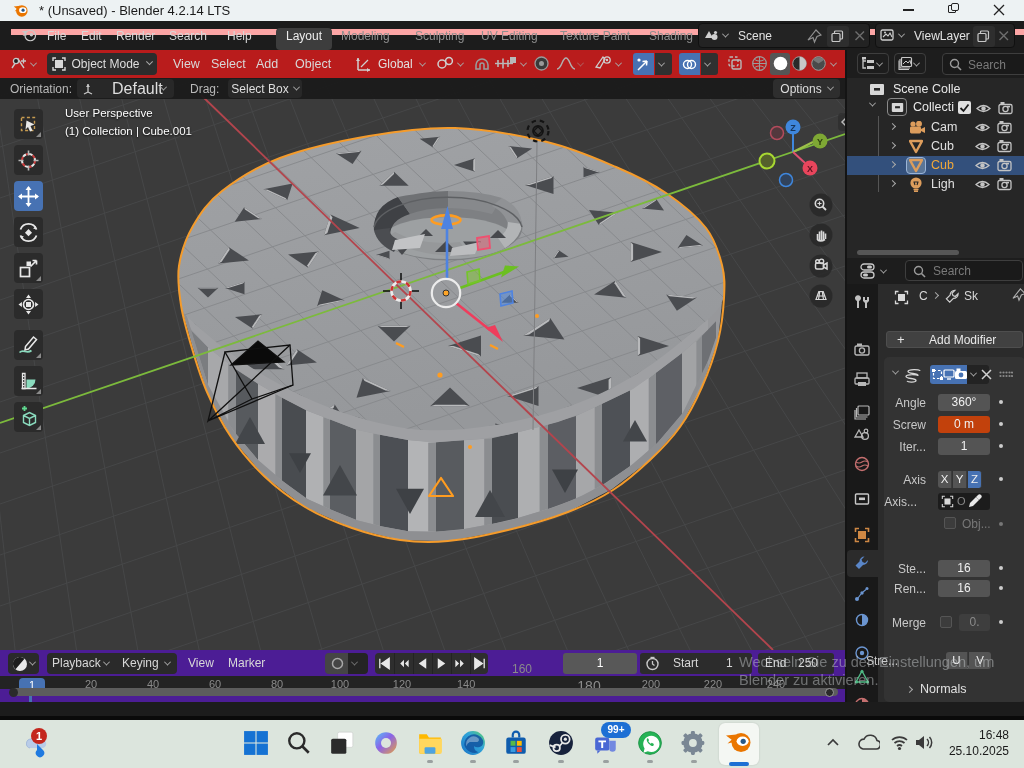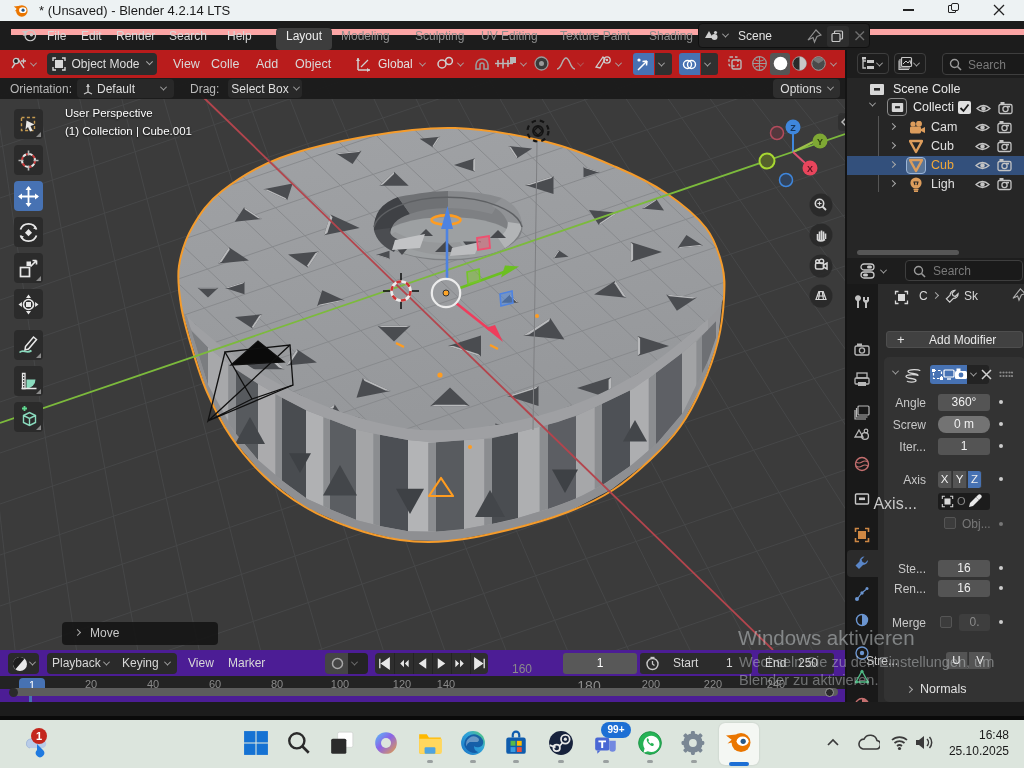--- a/index.html
+++ b/index.html
@@ -55,20 +55,37 @@
   <div class="abs" style="left:39px;top:5px;font-size:12px;color:#e2e2e2">Scene</div>
   <svg class="abs" style="left:108px;top:5px" width="15" height="15" viewBox="0 0 15 15">
           <path d="M9,1 L14,6 L10,7.5 L7.5,13 L6,8.5 L1,11 Z" fill="none" stroke="#909090" stroke-width="1.2"></path>
         </svg>
   <div class="abs" style="left:128px;top:2px;width:22px;height:21px;background:#2e2e2e;border-radius:3px"></div>
   <svg class="abs" style="left:132px;top:6px" width="13" height="13" viewBox="0 0 13 13">
           <rect x="3.5" y="1" width="8" height="8" rx="1" fill="none" stroke="#c8c8c8" stroke-width="1.2"></rect>
           <rect x="1" y="3.5" width="8" height="8" rx="1" fill="#2e2e2e" stroke="#c8c8c8" stroke-width="1.2"></rect>
         </svg>
   <svg class="abs" style="left:155px;top:6px" width="12" height="12">
+          <path d="M1.5,1.5 L10,10 M10,1.5 L1.5,10" stroke="#6e6e6e" stroke-width="1.4"></path>
+        </svg>
+</div>
+<div class="abs" style="left:864px;top:2px;width:140px;height:25px;background:#232323;border-radius:4px;border:1px solid #101010">
+  <svg class="abs" style="left:4px;top:5px" width="16" height="14" viewBox="0 0 16 14">
+          <rect x="1" y="1" width="12" height="10" rx="1.5" fill="none" stroke="#cfcfcf" stroke-width="1.3"></rect>
+          <path d="M3,8 L6,5 L8,7 L10,4 L12,8" fill="none" stroke="#cfcfcf" stroke-width="1.1"></path>
+          <circle cx="5" cy="3.6" r="1" fill="#cfcfcf"></circle>
+        </svg>
+  <span class="chevs abs" style="left:23px;top:9px"></span>
+  <div class="abs" style="left:38px;top:5px;font-size:12px;color:#e2e2e2">ViewLayer</div>
+  <div class="abs" style="left:97px;top:2px;width:22px;height:21px;background:#2e2e2e;border-radius:3px"></div>
+  <svg class="abs" style="left:101px;top:6px" width="13" height="13" viewBox="0 0 13 13">
+          <rect x="3.5" y="1" width="8" height="8" rx="1" fill="none" stroke="#c8c8c8" stroke-width="1.2"></rect>
+          <rect x="1" y="3.5" width="8" height="8" rx="1" fill="#2e2e2e" stroke="#c8c8c8" stroke-width="1.2"></rect>
+        </svg>
+  <svg class="abs" style="left:122px;top:6px" width="12" height="12">
           <path d="M1.5,1.5 L10,10 M10,1.5 L1.5,10" stroke="#6e6e6e" stroke-width="1.4"></path>
         </svg>
 </div>
 </div>
 <svg id="vp" width="845" height="572" viewBox="0 0 845 572" style="position:absolute;left:0;top:78px">
 <rect width="845" height="572" fill="#3b3b3b"></rect>
 <path d="M0,-441 L845,-729.99 M0,-390 L845,-678.99 M0,-339 L845,-627.99 M0,-288 L845,-576.99 M0,-237 L845,-525.99 M0,-186 L845,-474.99 M0,-135 L845,-423.99 M0,-84 L845,-372.99 M0,-33 L845,-321.99 M0,18 L845,-270.99 M0,69 L845,-219.99 M0,120 L845,-168.99 M0,171 L845,-117.99000000000001 M0,222 L845,-66.99000000000001 M0,273 L845,-15.990000000000009 M0,324 L845,35.00999999999999 M0,375 L845,86.00999999999999 M0,426 L845,137.01 M0,477 L845,188.01 M0,528 L845,239.01 M0,579 L845,290.01 M0,630 L845,341.01 M0,681 L845,392.01 M0,732 L845,443.01 M0,783 L845,494.01 M0,834 L845,545.01 M0,885 L845,596.01 M0,936 L845,647.01 M0,987 L845,698.01 M0,1038 L845,749.01 M0,1089 L845,800.01 M0,1140 L845,851.01 M0,1191 L845,902.01 M0,1242 L845,953.01 M0,1293 L845,1004.01 M0,1344 L845,1055.01 M0,1395 L845,1106.01 M0,1446 L845,1157.01 M-296.4,0 L-353.0,572 M-255.1,0 L-291.6,572 M-213.9,0 L-230.3,572 M-172.6,0 L-168.9,572 M-131.3,0 L-107.6,572 M-90.0,0 L-46.2,572 M-48.7,0 L15.1,572 M-7.4,0 L76.5,572 M33.9,0 L137.8,572 M75.2,0 L199.2,572 M116.5,0 L260.5,572 M157.8,0 L321.9,572 M199.1,0 L383.2,572 M240.4,0 L444.6,572 M281.7,0 L505.9,572 M323.0,0 L567.3,572 M364.3,0 L628.6,572 M405.6,0 L690.0,572 M446.9,0 L751.3,572 M488.2,0 L812.7,572 M529.5,0 L874.0,572 M570.8,0 L935.4,572 M612.1,0 L996.7,572 M653.4,0 L1058.1,572 M694.7,0 L1119.4,572 M736.0,0 L1180.8,572 M777.3,0 L1242.1,572 M818.6,0 L1303.5,572 M859.9,0 L1364.8,572 M901.2,0 L1426.2,572 M942.5,0 L1487.5,572 M983.8,0 L1548.9,572 M1025.1,0 L1610.2,572 M1066.4,0 L1671.6,572" stroke="#464748" stroke-width="1" fill="none"></path>
 <clipPath id="clipsil">
         <path d="M455.0,50.0 C484.7,51.0 520.2,57.5 547.0,64.0 C573.8,70.5 596.2,80.5 616.0,89.0 C635.8,97.5 651.0,104.8 666.0,115.0 C681.0,125.2 696.7,138.0 706.0,150.0 C715.3,162.0 719.0,175.3 722.0,187.0 C725.0,198.7 724.7,207.3 724.0,220.0 C723.3,232.7 721.7,248.2 718.0,263.0 C714.3,277.8 708.3,294.7 702.0,309.0 C695.7,323.3 688.7,336.8 680.0,349.0 C671.3,361.2 661.2,371.5 650.0,382.0 C638.8,392.5 626.7,403.3 613.0,412.0 C599.3,420.7 585.5,427.3 568.0,434.0 C550.5,440.7 528.0,447.2 508.0,452.0 C488.0,456.8 466.0,461.3 448.0,463.0 C430.0,464.7 416.0,464.2 400.0,462.0 C384.0,459.8 367.8,455.5 352.0,450.0 C336.2,444.5 319.7,437.7 305.0,429.0 C290.3,420.3 276.3,409.7 264.0,398.0 C251.7,386.3 240.5,373.0 231.0,359.0 C221.5,345.0 213.7,329.3 207.0,314.0 C200.3,298.7 195.3,281.5 191.0,267.0 C186.7,252.5 183.0,240.2 181.0,227.0 C179.0,213.8 177.0,201.2 179.0,188.0 C181.0,174.8 185.8,160.5 193.0,148.0 C200.2,135.5 207.5,124.3 222.0,113.0 C236.5,101.7 255.5,89.2 280.0,80.0 C304.5,70.8 339.8,63.0 369.0,58.0 C398.2,53.0 425.3,49.0 455.0,50.0 Z"></path>
       </clipPath>
@@ -318,21 +335,21 @@
 <span class="chevs abs" style="left:31px;top:12px"></span>
 <div class="btn abs" style="left:47px;top:3px;width:110px;height:22px">
   <svg width="14" height="14" viewBox="0 0 14 14" style="margin-right:5px">
           <rect x="3" y="3" width="8" height="8" fill="#d8d8d8"></rect>
           <path d="M1,4 v-3 h3 M10,1 h3 v3 M13,10 v3 h-3 M4,13 h-3 v-3" fill="none" stroke="#d8d8d8" stroke-width="1.4"></path>
         </svg>
   <span style="font-size:12px">Object Mode</span>
   <span class="chevs" style="margin-left:7px;transform:rotate(45deg) translate(-2px,-2px)"></span>
 </div>
 <div class="abs" style="left:173px;top:7px;font-size:12.5px;color:#d8d8d8">View</div>
-<div class="abs" style="left:211px;top:7px;font-size:12.5px;color:#d8d8d8">Colle</div>
+<div class="abs" style="left:211px;top:7px;font-size:12.5px;color:#d8d8d8">Select</div>
 <div class="abs" style="left:256px;top:7px;font-size:12.5px;color:#d8d8d8">Add</div>
 <div class="abs" style="left:295px;top:7px;font-size:12.5px;color:#d8d8d8">Object</div>
 <svg class="abs" style="left:355px;top:5px" width="18" height="18" viewBox="0 0 18 18">
         <path d="M3,15 L3,3 M3,15 L15,15" stroke="#d0d0d0" stroke-width="1.5"></path>
         <path d="M3,3 l-2,3 h4 Z M15,15 l-3,-2 v4 Z" fill="#d0d0d0"></path>
         <path d="M6,12 L13,5" stroke="#d0d0d0" stroke-width="1.2"></path>
       </svg>
 <div class="abs" style="left:378px;top:7px;font-size:12px;color:#e0e0e0">Global</div>
 <span class="chevs abs" style="left:420px;top:12px"></span>
 <svg class="abs" style="left:436px;top:5px" width="20" height="18" viewBox="0 0 20 18">
@@ -400,21 +417,21 @@
       </svg>
 <span class="chevs abs" style="left:831px;top:12px"></span>
 </div>
 <div class="abs" style="left:0;top:78px;width:845px;height:21px;background:rgba(26,26,26,0.93)">
 <div class="abs" style="left:10px;top:4px;font-size:12px;color:#b8b8b8">Orientation:</div>
 <div class="btn abs" style="left:77px;top:1px;width:97px;height:19px;justify-content:flex-start;background:#282828">
  <svg width="14" height="14" viewBox="0 0 14 14" style="margin-left:4px">
           <path d="M7,2 v8 M7,10 l-4,2 M7,10 l4,2" stroke="#c8c8c8" stroke-width="1.3" fill="none"></path>
           <path d="M7,2 l-2,3 h4 Z" fill="#c8c8c8"></path>
         </svg>
- <span style="font-size:12px;margin-left:2px">Default</span>
+ <span style="font-size:16px;margin-left:17px">Default</span>
  <span class="chevs" style="position:absolute;left:84px;top:7px"></span>
 </div>
 <div class="abs" style="left:190px;top:4px;font-size:12px;color:#b8b8b8">Drag:</div>
 <div class="btn abs" style="left:228px;top:1px;width:74px;height:19px;background:#282828">
  <span style="font-size:12px">Select Box</span>
  <span class="chevs" style="margin-left:5px"></span>
 </div>
 <div class="btn abs" style="left:773px;top:1px;width:67px;height:19px;background:#2e2e2e">
  <span style="font-size:12px">Options</span>
  <span class="chevs" style="margin-left:6px"></span>
@@ -482,24 +499,20 @@
       <path d="M5,0 L5,5 L0,5 Z" fill="#8a8a8a"></path>
     </svg>
 <div class="abs" style="left:14px;top:402px;width:29px;height:30px;background:#2b2b2b;border-radius:4px"></div>
 <svg class="abs" style="left:17px;top:406px" width="23" height="23" viewBox="-0.5 -0.5 23 23">
       <path d="M4.5,2 h5 M7,-0.5 v5" stroke="#5fd88f" stroke-width="1.8"></path>
       <path d="M6,9 L12,6 L18,9 L18,16 L12,19 L6,16 Z M6,9 L12,12 L18,9 M12,12 V19" fill="none" stroke="#8adbbe" stroke-width="1.4"></path>
     </svg>
 <svg class="abs" style="left:36px;top:425px" width="6" height="6">
       <path d="M5,0 L5,5 L0,5 Z" fill="#8a8a8a"></path>
     </svg>
-<div class="abs" style="left:62px;top:622px;width:156px;height:23px;background:rgba(22,22,22,0.92);border-radius:4px">
-<span class="chevs" style="position:absolute;left:13px;top:8px;transform:rotate(-45deg)"></span>
-<div class="abs" style="left:28px;top:4px;font-size:12px;color:#c8c8c8">Move</div>
-</div>
 <div class="abs" style="left:845px;top:50px;width:179px;height:28px;background:#1d1d1d;border-left:2px solid #141414">
 <div class="abs" style="left:10px;top:3px;width:32px;height:21px;border:1px solid #3e3e3e;border-radius:4px"></div>
 <svg class="abs" style="left:14px;top:7px" width="14" height="14" viewBox="0 0 14 14">
         <path d="M2,1 v10 h3 M2,4 h3" stroke="#c8c8c8" stroke-width="1.3" fill="none"></path>
         <rect x="6" y="3" width="7" height="3" fill="#c8c8c8"></rect>
         <rect x="6" y="9" width="7" height="3" fill="#c8c8c8"></rect>
         <rect x="1" y="0" width="4" height="2.4" fill="#c8c8c8"></rect>
       </svg>
 <span class="chevs abs" style="left:30px;top:12px"></span>
 <div class="abs" style="left:47px;top:3px;width:32px;height:21px;border:1px solid #3e3e3e;border-radius:4px"></div>
@@ -750,31 +763,31 @@
           <circle cx="4.5" cy="5" r="1.1"></circle>
           <circle cx="7.5" cy="5" r="1.1"></circle>
           <circle cx="10.5" cy="5" r="1.1"></circle>
           <circle cx="13" cy="5" r="1.1"></circle>
         </g>
       </svg>
 <div class="abs" style="right:98px;top:112px;font-size:12px;color:#c8c8c8;width:60px;text-align:right">Angle</div>
       <div class="abs" style="left:91px;top:110px;width:52px;height:17px;background:#545454;border-radius:3px;text-align:center;font-size:12px;color:#f0f0f0;line-height:17px">360°</div>
       <div class="abs" style="left:152px;top:116px;width:4px;height:4px;background:#cdcdcd;border-radius:50%"></div>
 <div class="abs" style="right:98px;top:134px;font-size:12px;color:#c8c8c8;width:60px;text-align:right">Screw</div>
-      <div class="abs" style="left:91px;top:132px;width:52px;height:17px;background:#737373;border-radius:8px;text-align:center;font-size:12px;color:#f0f0f0;line-height:17px">0 m</div>
+      <div class="abs" style="left:91px;top:132px;width:52px;height:17px;background:#c2410c;border-radius:3px;text-align:center;font-size:12px;color:#f0f0f0;line-height:17px">0 m</div>
       <div class="abs" style="left:152px;top:138px;width:4px;height:4px;background:#cdcdcd;border-radius:50%"></div>
 <div class="abs" style="right:98px;top:156px;font-size:12px;color:#c8c8c8;width:60px;text-align:right">Iter...</div>
       <div class="abs" style="left:91px;top:154px;width:52px;height:17px;background:#545454;border-radius:3px;text-align:center;font-size:12px;color:#f0f0f0;line-height:17px">1</div>
       <div class="abs" style="left:152px;top:160px;width:4px;height:4px;background:#cdcdcd;border-radius:50%"></div>
 <div class="abs" style="right:98px;top:189px;font-size:12px;color:#c8c8c8;width:60px;text-align:right">Axis</div>
 <div class="abs" style="left:91px;top:187px;width:14px;height:17px;background:#545454;border-radius:3px 0px 0px 3px;text-align:center;font-size:11.5px;color:#f0f0f0;line-height:17px;border-right:1px solid #3c3c3c">X</div>
 <div class="abs" style="left:106px;top:187px;width:14px;height:17px;background:#545454;border-radius:0px 0px 0px 0px;text-align:center;font-size:11.5px;color:#f0f0f0;line-height:17px;border-right:1px solid #3c3c3c">Y</div>
 <div class="abs" style="left:121px;top:187px;width:14px;height:17px;background:#4772b3;border-radius:0px 3px 3px 0px;text-align:center;font-size:11.5px;color:#f0f0f0;line-height:17px;border-right:1px solid #3c3c3c">Z</div>
 <div class="abs" style="left:152px;top:193px;width:4px;height:4px;background:#cdcdcd;border-radius:50%"></div>
-<div class="abs" style="right:107px;top:211px;font-size:16px;color:#c8c8c8;width:60px;text-align:right">Axis...</div>
+<div class="abs" style="right:107px;top:211px;font-size:12px;color:#c8c8c8;width:60px;text-align:right">Axis...</div>
 <div class="abs" style="left:91px;top:209px;width:52px;height:17px;background:#1c1c1c;border-radius:3px"></div>
 <svg class="abs" style="left:94px;top:211px" width="13" height="13" viewBox="0 0 15 15">
         <rect x="4" y="4" width="7" height="7" fill="#d8d8d8"></rect>
         <path d="M1.5,4.5 v-3 h3 M10.5,1.5 h3 v3 M13.5,10.5 v3 h-3 M4.5,13.5 h-3 v-3" fill="none" stroke="#d8d8d8" stroke-width="1.2"></path>
       </svg>
 <div class="abs" style="left:110px;top:211px;font-size:11px;color:#888">O</div>
 <svg class="abs" style="left:121px;top:210px" width="14" height="14" viewBox="0 0 14 14">
         <path d="M1,13 l4,-1 6,-6 -3,-3 -6,6 Z" fill="#e8e8e8"></path>
         <path d="M8,3 l3,3 2,-2 a1.5,1.5 0 0 0 -3,-3 Z" fill="#e8e8e8"></path>
       </svg>
@@ -853,33 +866,32 @@
 <div class="abs" style="left:758px;top:3px;width:76px;height:21px;background:#2c2c2c;border-radius:3px"></div>
 <div class="abs" style="left:765px;top:6px;font-size:12px;color:#d8d8d8">End</div>
 <div class="abs" style="left:798px;top:6px;font-size:12px;color:#d8d8d8">250</div>
 <div class="abs" style="left:0;top:26px;width:845px;height:13px;background:#232323"></div>
 <div class="abs" style="left:76px;top:28px;width:30px;text-align:center;font-size:11px;color:#8a8a8a">20</div>
 <div class="abs" style="left:138px;top:28px;width:30px;text-align:center;font-size:11px;color:#8a8a8a">40</div>
 <div class="abs" style="left:200px;top:28px;width:30px;text-align:center;font-size:11px;color:#8a8a8a">60</div>
 <div class="abs" style="left:262px;top:28px;width:30px;text-align:center;font-size:11px;color:#8a8a8a">80</div>
 <div class="abs" style="left:325px;top:28px;width:30px;text-align:center;font-size:11px;color:#8a8a8a">100</div>
 <div class="abs" style="left:387px;top:28px;width:30px;text-align:center;font-size:11px;color:#8a8a8a">120</div>
-<div class="abs" style="left:431px;top:28px;width:30px;text-align:center;font-size:11px;color:#8a8a8a">140</div>
+<div class="abs" style="left:457px;top:28px;width:30px;font-size:11px;color:#8a8a8a">140</div>
 <div class="abs" style="left:512px;top:12px;width:30px;text-align:left;font-size:12px;color:#8a8a8a">160</div>
 <div class="abs" style="left:574px;top:28px;width:30px;text-align:center;font-size:14px;color:#8a8a8a">180</div>
 <div class="abs" style="left:636px;top:28px;width:30px;text-align:center;font-size:11px;color:#8a8a8a">200</div>
 <div class="abs" style="left:698px;top:28px;width:30px;text-align:center;font-size:11px;color:#8a8a8a">220</div>
 <div class="abs" style="left:761px;top:28px;width:30px;text-align:center;font-size:11px;color:#8a8a8a">240</div>
 <div class="abs" style="left:19px;top:28px;width:26px;height:14px;background:#4772b3;border-radius:4px;text-align:center;font-size:11px;color:#fff;line-height:14px">1</div>
 <div class="abs" style="left:12px;top:38px;width:826px;height:8px;background:#5c5c5c;border-radius:4px"></div>
 <div class="abs" style="left:9px;top:38px;width:9px;height:9px;background:#2a2a2a;border-radius:50%"></div>
 <div class="abs" style="left:825px;top:38px;width:9px;height:9px;background:#2a2a2a;border:1.5px solid #9a9a9a;border-radius:50%;box-sizing:border-box"></div>
 <div class="abs" style="left:29px;top:46px;width:3px;height:6px;background:#4772b3"></div>
 </div>
-<div class="abs" style="left:738px;top:626px;font-size:20.5px;color:rgba(200,205,207,0.52);white-space:nowrap;z-index:50">Windows aktivieren</div>
 <div class="abs" style="left:739px;top:654px;font-size:14.5px;color:rgba(200,205,207,0.47);white-space:nowrap;z-index:50">Wechseln Sie zu den Einstellungen, um</div>
 <div class="abs" style="left:739px;top:672px;font-size:14.5px;color:rgba(200,205,207,0.47);white-space:nowrap;z-index:50">Blender zu aktivieren.</div>
 <div class="abs" style="left:0;top:716px;width:1024px;height:4px;background:#0a0a0a"></div>
 <div class="abs" style="left:0;top:720px;width:1024px;height:48px;background:#dce5dd">
 <svg class="abs" style="left:26px;top:14px" width="22" height="26" viewBox="0 0 22 26">
 <path d="M4,14 a4.5,4.5 0 0 1 1,-8.9 A6,6 0 0 1 16,5.5 a4,4 0 0 1 0,8.5 Z" fill="#b9cce8"></path>
 <path d="M4,14 a4.5,4.5 0 0 1 1,-8.9 A6,6 0 0 1 16,5.5" fill="none" stroke="#9ab2d8" stroke-width="0.8"></path>
 <path d="M11,10 L17,16 a4.2,4.2 0 1 1 -6,0 Z" fill="#1f7ae0"></path>
 </svg>
 <div class="abs" style="left:31px;top:8px;width:16px;height:16px;background:#c4271e;border-radius:50%;text-align:center;font-size:11px;color:#fff;line-height:16px;font-weight:bold">1</div>

